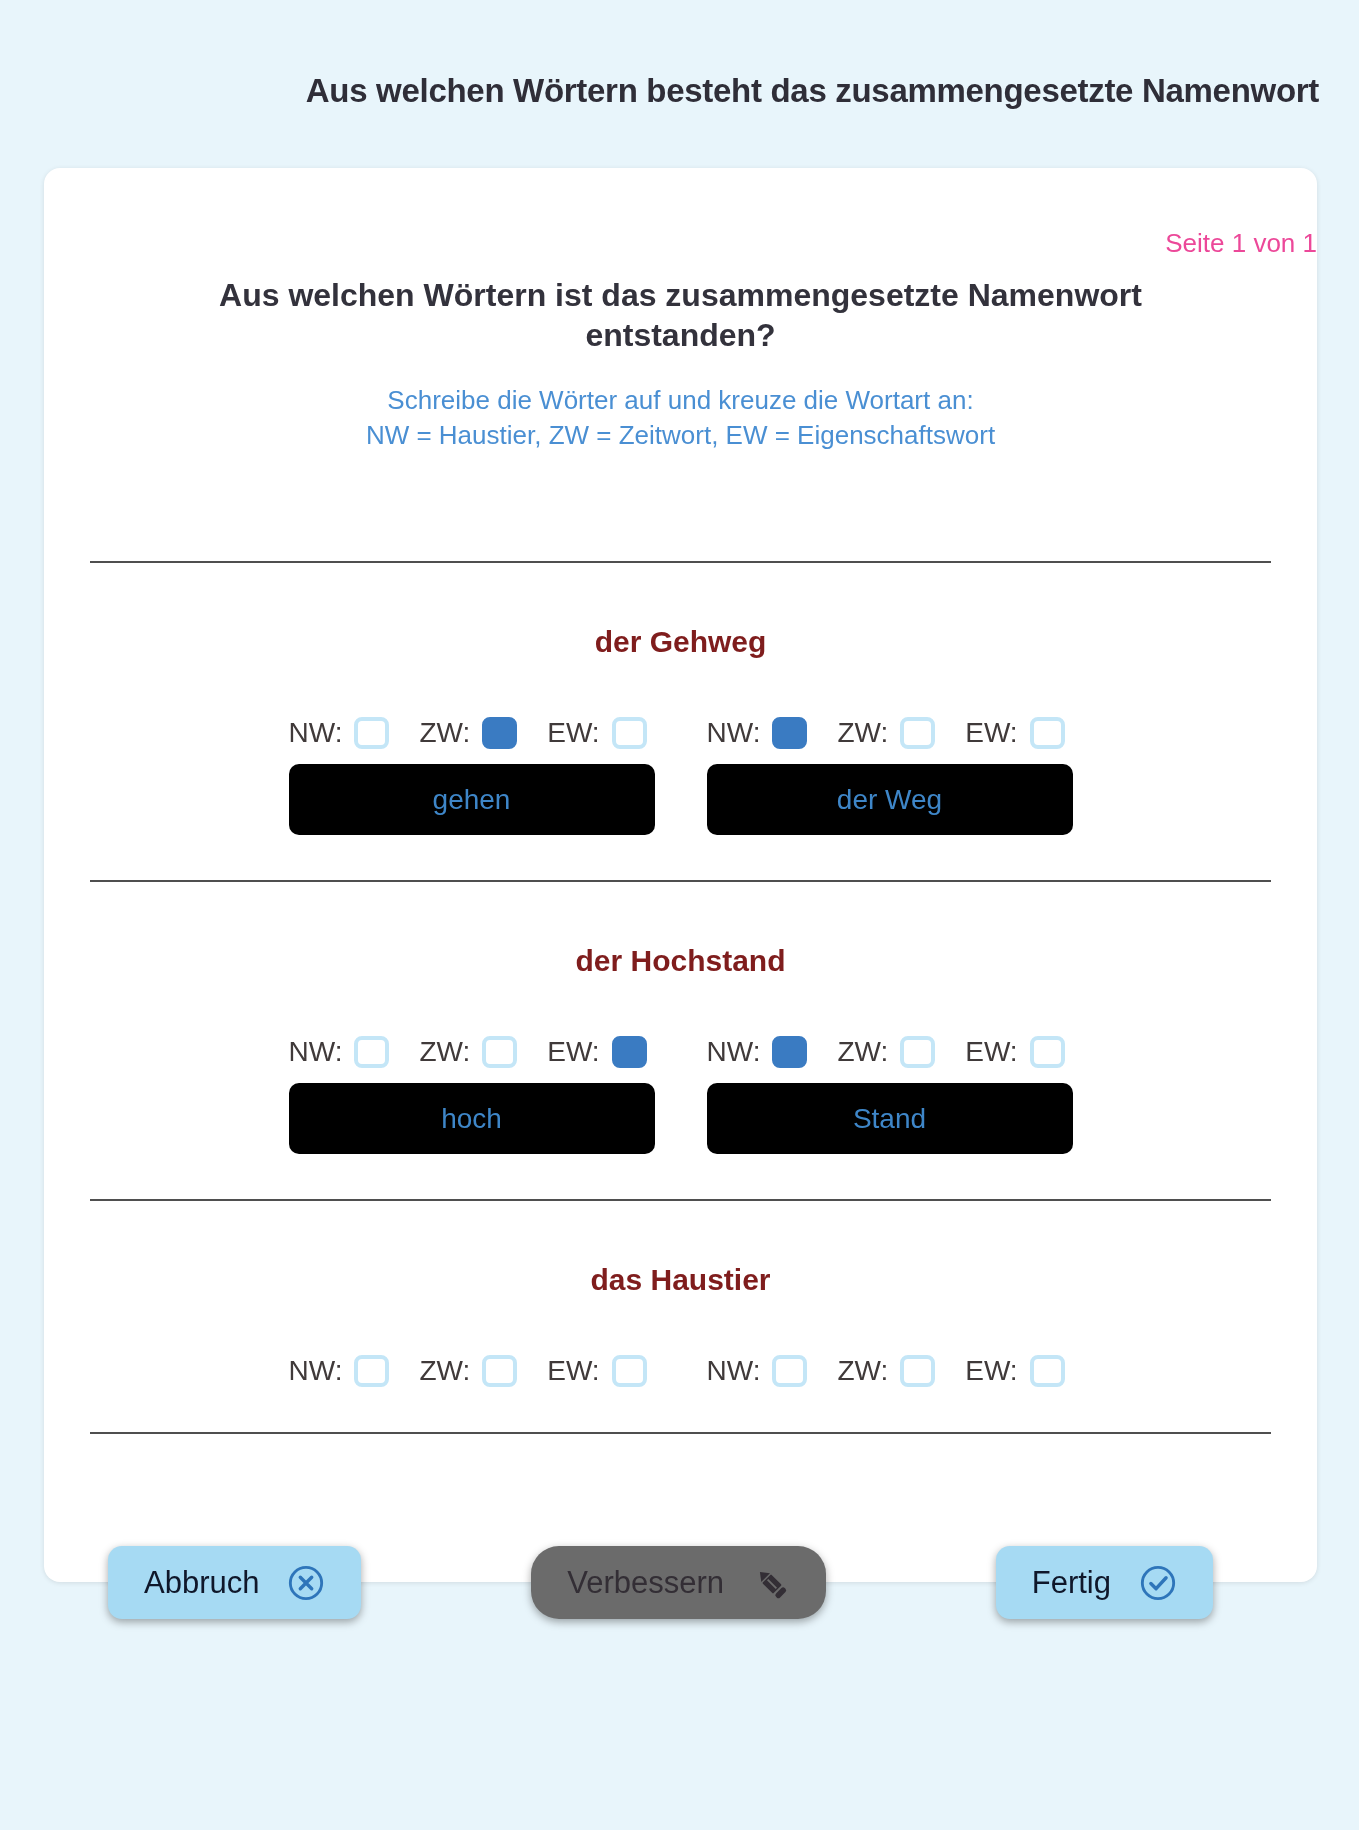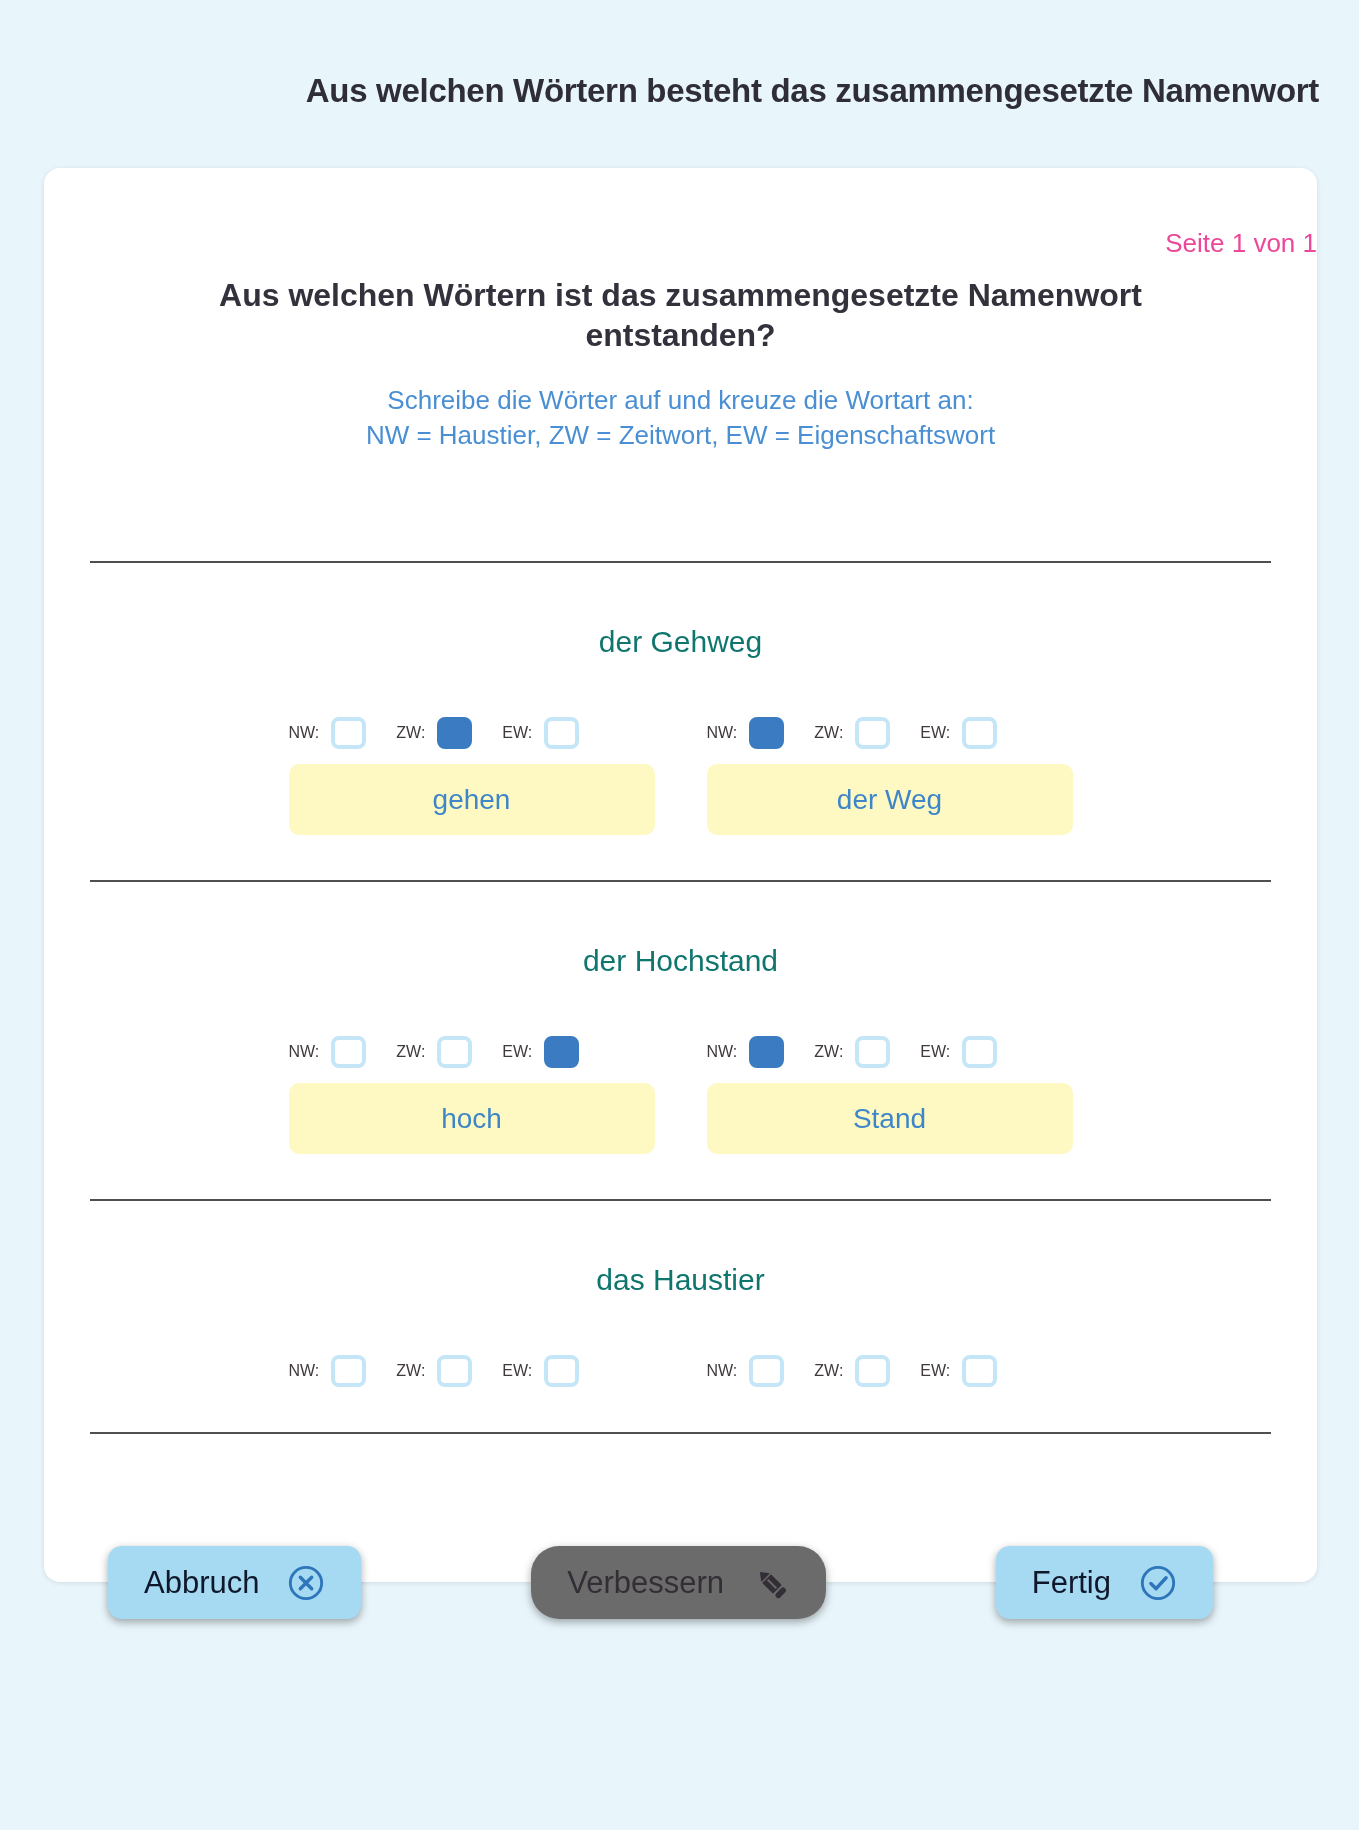--- a/index.html
+++ b/index.html
@@ -58,40 +58,40 @@
   .divider {
     border: none;
     border-top: 2px solid #4f4f4f;
     margin: 0 46px;
   }
 
   .section-title {
     margin: 62px 0 0;
     text-align: center;
     font-size: 30px;
-    font-weight: normal;
-    color: #0f766e;
+    font-weight: bold;
+    color: #7f1d1d;
   }
 
   .parts-row {
     width: 784px;
     margin: 0 auto;
     display: flex;
     gap: 52px;
   }
   .checks-row { margin-top: 58px; }
   .fields-row { margin-top: 15px; }
 
   .check-group {
     width: 366px;
     display: flex;
     align-items: center;
   }
   .cb-label {
-    font-size: 16px;
+    font-size: 28px;
     color: #403a3a;
     margin-right: 12px;
     white-space: nowrap;
   }
   .checkbox {
     display: inline-block;
     width: 27px;
     height: 24px;
     background: #ffffff;
     border: 4px solid #c4e6f7;
@@ -105,21 +105,21 @@
     background: #3a7bc2;
     border-color: #3a7bc2;
   }
 
   .word-input {
     width: 366px;
     height: 71px;
     box-sizing: border-box;
     border: none;
     border-radius: 10px;
-    background: #fef9c3;
+    background: #000000;
     color: #3e86c8;
     font-size: 28px;
     text-align: center;
     font-family: inherit;
     outline: none;
   }
 
   .qsection { padding-bottom: 45px; }
 
   .footer {

